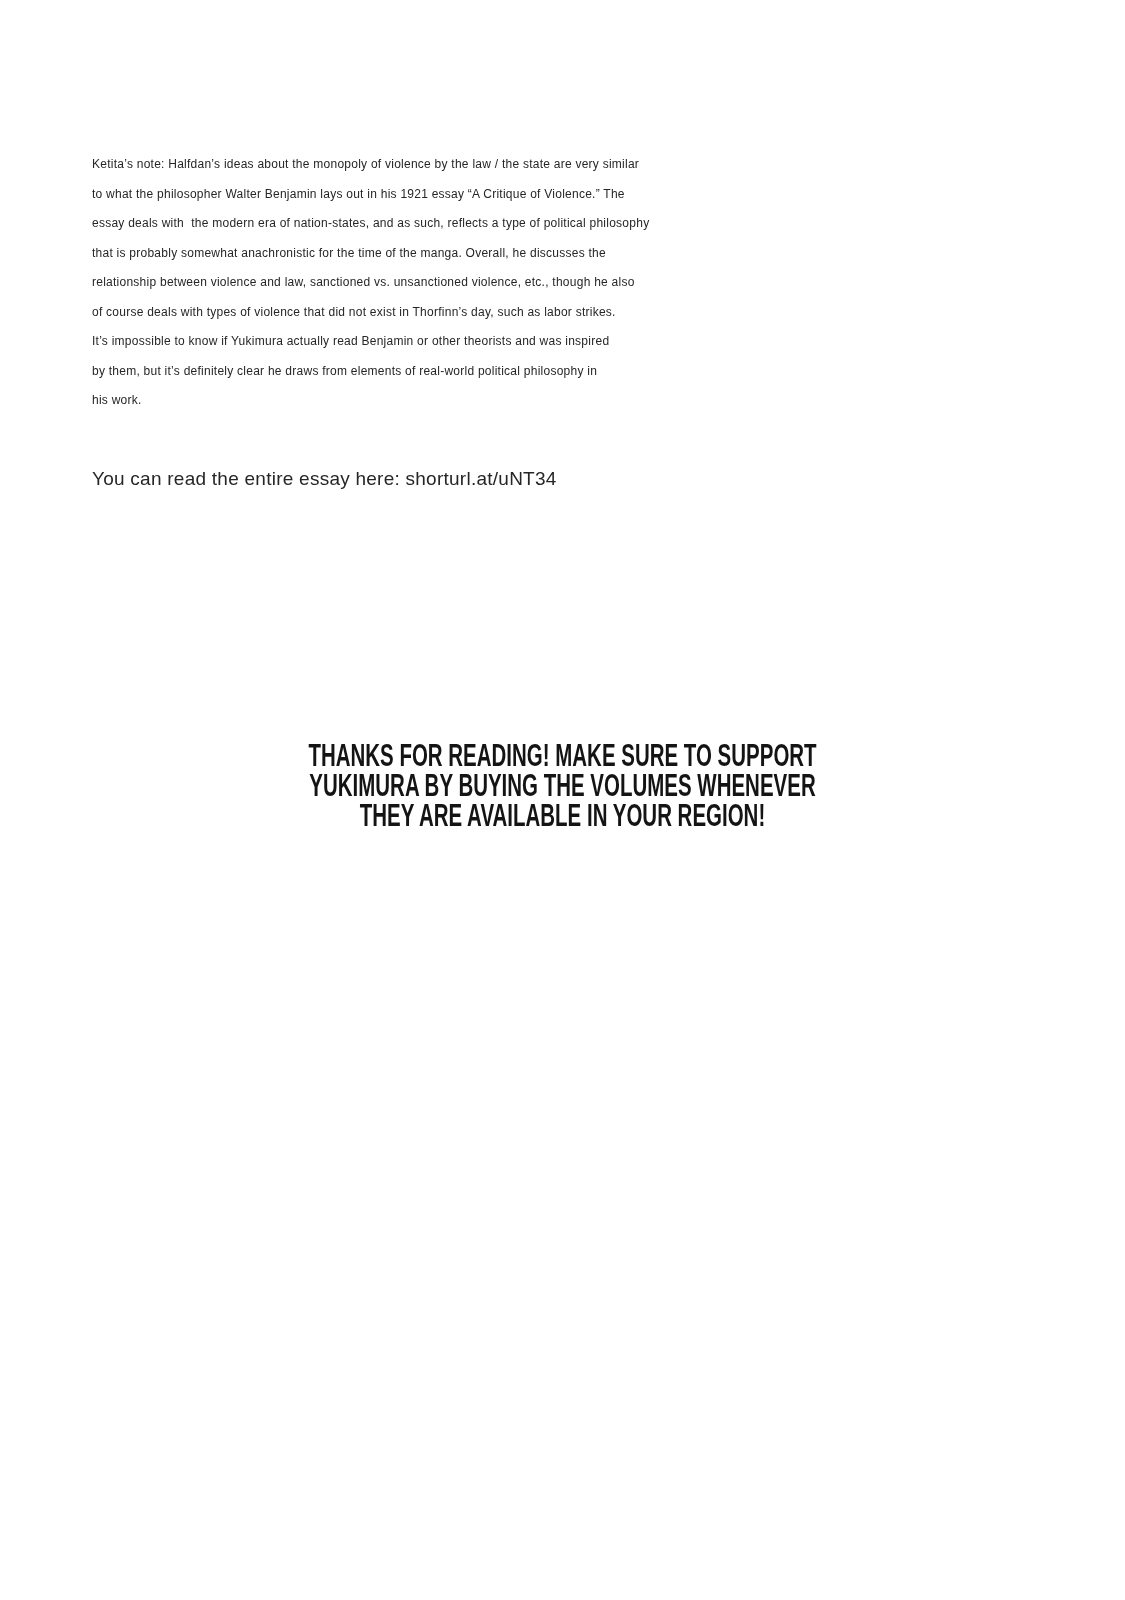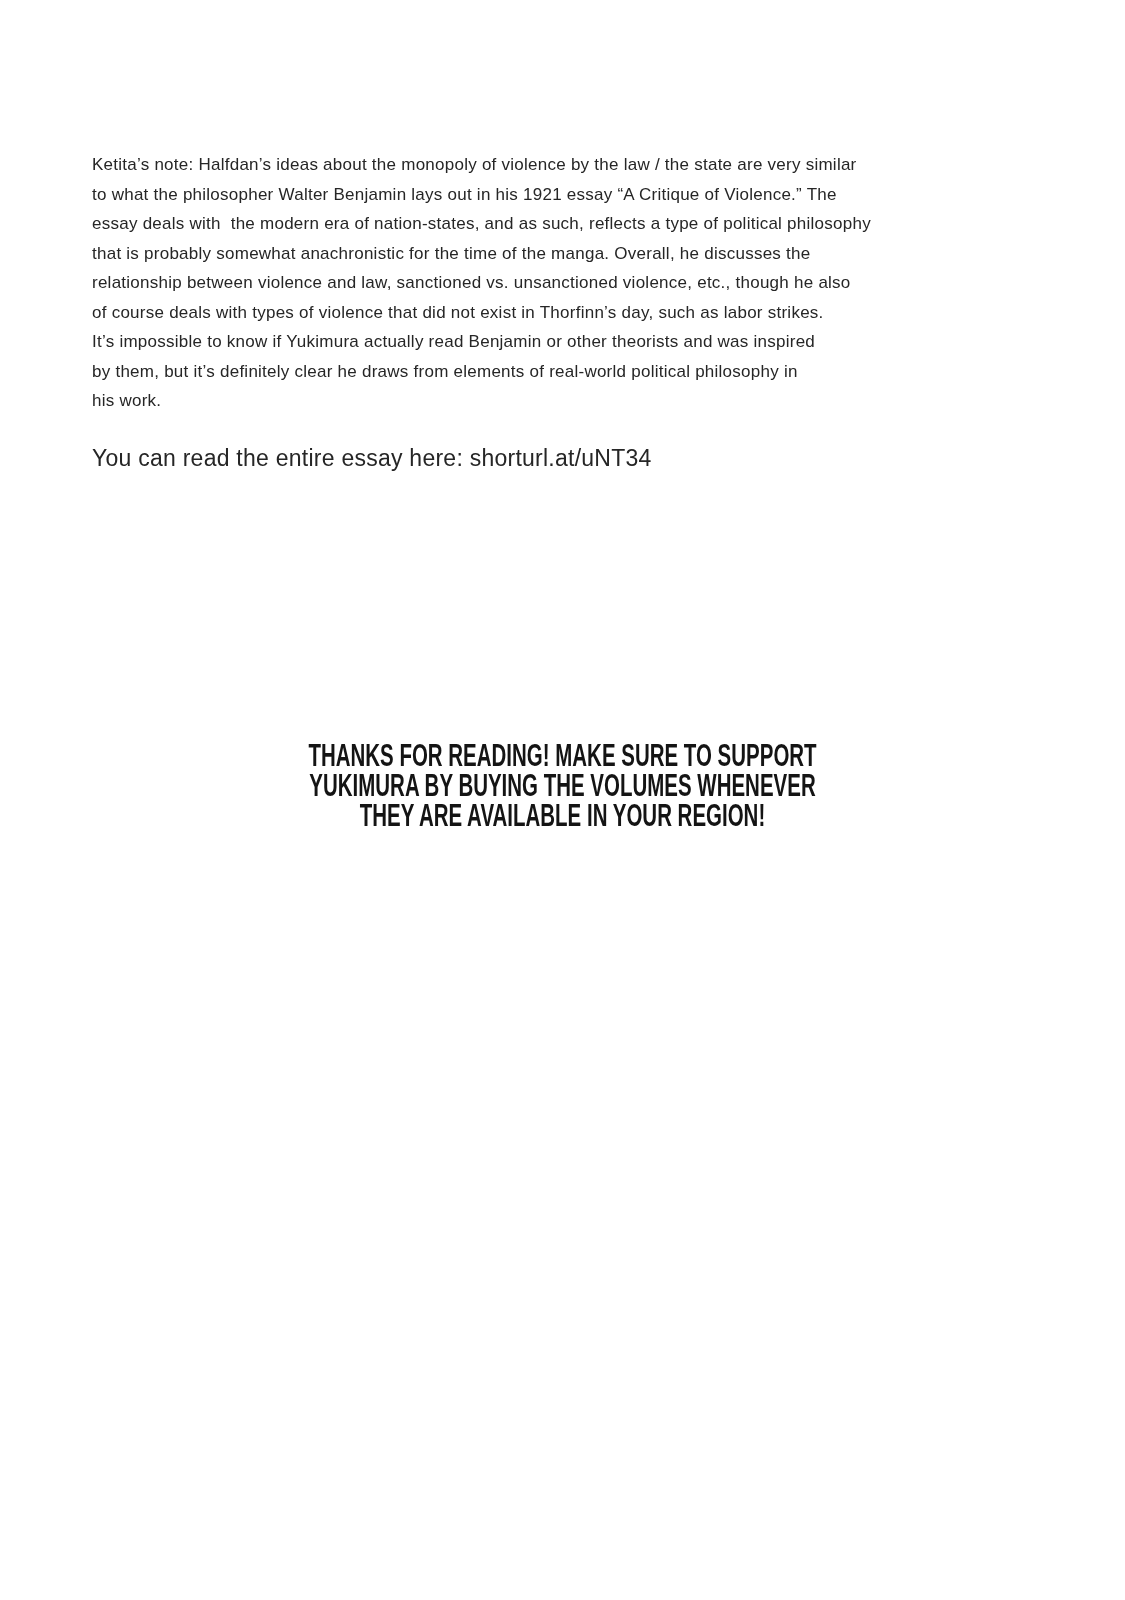--- a/index.html
+++ b/index.html
@@ -13,32 +13,32 @@
     height: 1600px;
     background: #ffffff;
     font-family: "Liberation Sans", sans-serif;
     overflow: hidden;
   }
   .note-paragraph {
     position: absolute;
     left: 92px;
     top: 150px;
     width: 1010px;
-    font-size: 17px;
+    font-size: 12px;
     line-height: 29.5px;
     letter-spacing: 0.25px;
     color: #262626;
     white-space: pre-wrap;
   }
   .link-line {
     position: absolute;
     left: 92px;
-    top: 444px;
+    top: 464px;
     width: 1010px;
-    font-size: 23px;
+    font-size: 19px;
     line-height: 29.5px;
     letter-spacing: 0.25px;
     color: #262626;
     white-space: pre-wrap;
   }
   .thanks-block {
     position: absolute;
     left: 0;
     top: 740px;
     width: 1125px;

